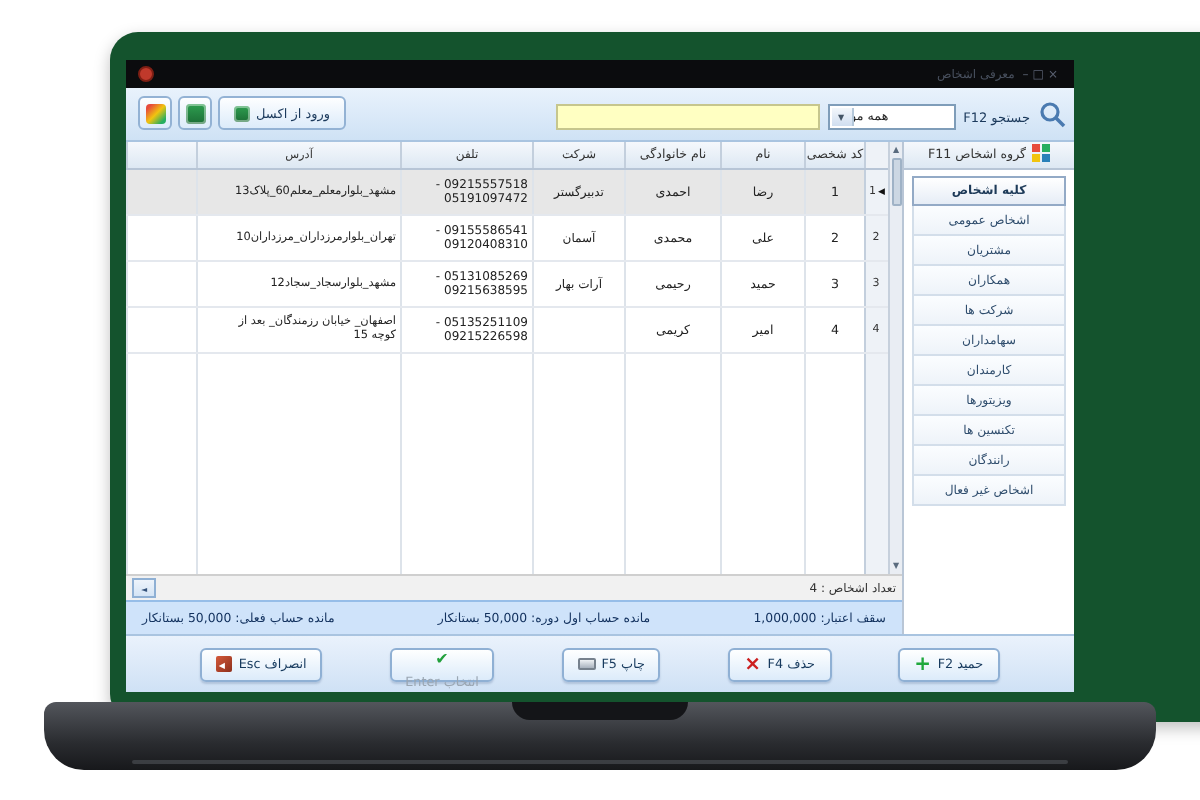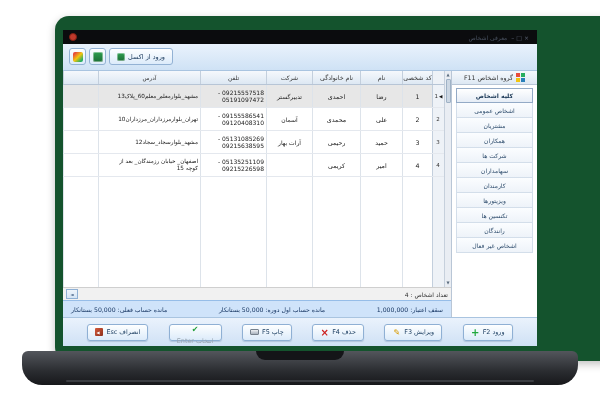--- a/index.html
+++ b/index.html
@@ -159,20 +159,34 @@
             <span class="paint-chip"></span>
           </button>
           <button class="icon-btn">
             <span class="excel-chip"></span>
           </button>
           <button class="excel-btn">
             <span class="excel-chip sm"></span>
             <span>ورود از اکسل</span>
           </button>
         </div>
+        <div class="tb-right" dir="rtl">
+          <span class="search-icon">
+            <svg width="14" height="14" viewBox="0 0 14 14">
+              <circle cx="6" cy="6" r="4" fill="none" stroke="#4a7ab0" stroke-width="1.6"></circle>
+              <line x1="9" y1="9" x2="13" y2="13" stroke="#4a7ab0" stroke-width="1.8"></line>
+            </svg>
+          </span>
+          <span class="search-label" dir="rtl">جستجو F12</span>
+          <div class="combo">
+            <span>همه موارد</span>
+            <span class="arr">▼</span>
+          </div>
+          <input class="search-input" dir="rtl" value="" style="">
+        </div>
       </div>
 
       <div class="main">
 
         <div class="content">
           <div class="table-area">
             <div class="tbl">
               <div class="thead" dir="rtl">
                 <div class="th c-gutter"></div>
                 <div class="th c-code">کد شخصی</div>
@@ -352,26 +366,22 @@
   </button>
           <button class="abtn">
     <span class="ic ic-printer"></span>
     <span class="albl" dir="rtl">چاپ F5</span>
   </button>
           <button class="abtn">
     <span class="ic ic-x"></span>
     <span class="albl" dir="rtl">حذف F4</span>
   </button>
           <button class="abtn">
-    <span class="ic ic-pencil"></span>
-    <span class="albl" dir="rtl">ویرایش F3</span>
-  </button>
-          <button class="abtn">
     <span class="ic ic-plus"></span>
-    <span class="albl" dir="rtl">ورود F2</span>
+    <span class="albl" dir="rtl">حمید F2</span>
   </button>
         </div>
 
     </div>
   </div>
 
   <div class="base">
     <div class="notch"></div>
   </div>
 </div>

